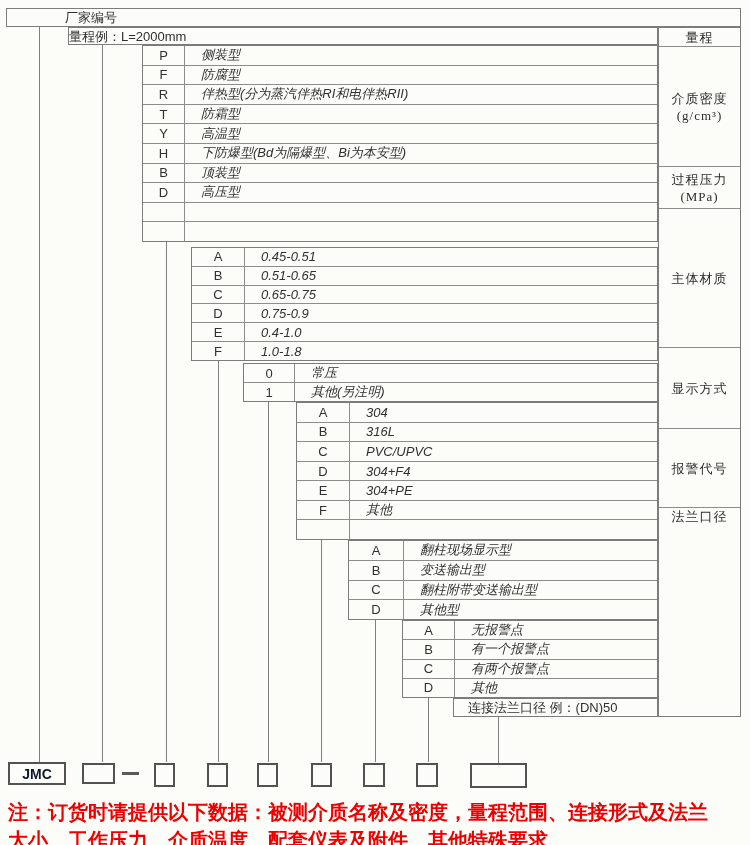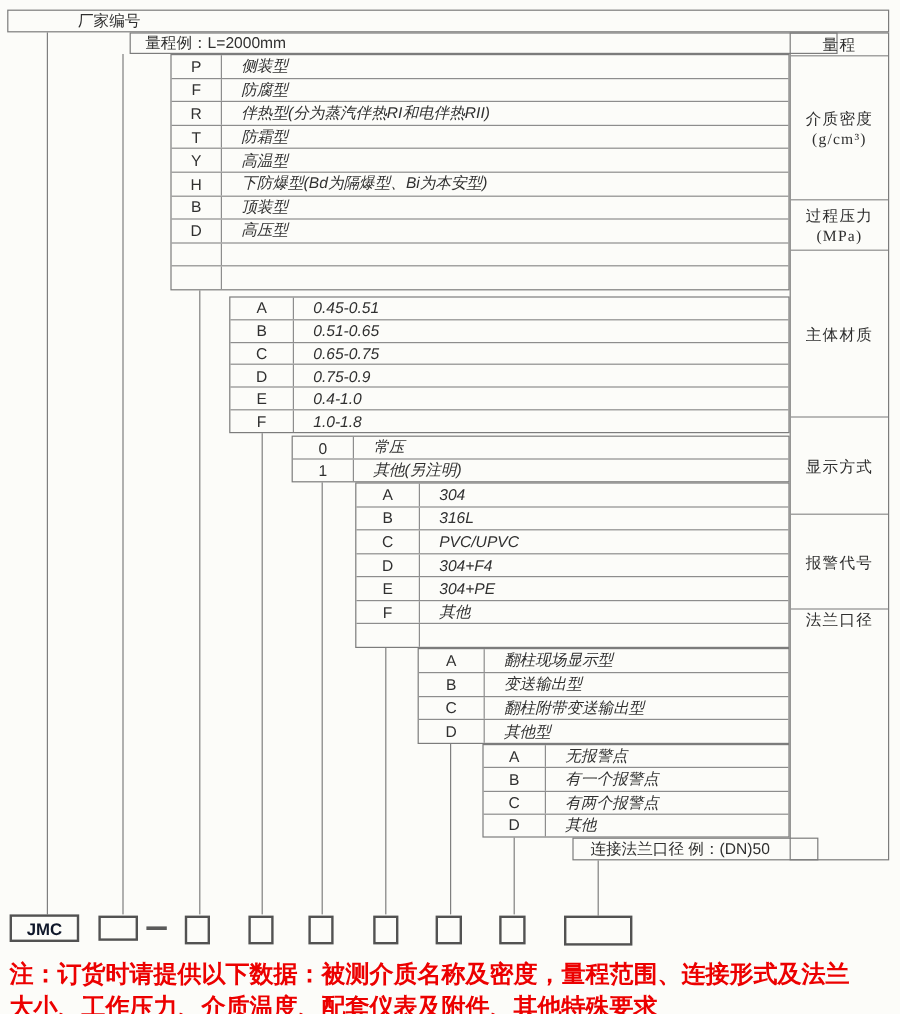--- a/index.html
+++ b/index.html
@@ -9,21 +9,21 @@
     font-family:"Liberation Sans","DejaVu Sans",sans-serif;
     color:#303030;
     position:relative;
     overflow:hidden;
   }
   .abs{position:absolute;box-sizing:border-box;}
   
   .topbox{
     border:1px solid #7c7c7c;
     font-size:13px;
-    display:flex;align-items:center;
+    display:flex;align-items:flex-start;
     background:transparent;
     white-space:nowrap;
   }
   
   .tbl{
     border:1px solid #7c7c7c;
     display:flex;flex-direction:column;
     background:transparent;
   }
   .tbl .row{
@@ -84,21 +84,21 @@
     white-space:nowrap;
   }
 </style>
 </head>
 <body>
 
 <div class="abs topbox" style="left:6px;top:8px;width:735px;height:19px;padding-left:58px;">
   <span>厂家编号</span>
 </div>
 
-<div class="abs topbox" style="left:68px;top:27px;width:590px;height:18px;padding-left:12px;margin-left:40px;">
+<div class="abs topbox" style="left:68px;top:27px;width:590px;height:18px;">
   <span>量程例：L=2000mm</span>
 </div>
 
 <div class="abs label-col" style="left:658px;top:27px;width:83px;height:690px;">
   <div class="label-cell" style="height:18px;">
     <span>量程</span>
   </div>
   <div class="label-cell" style="height:119px;">
     <span>介质密度</span>
     <span>(g/cm³)</span>
@@ -264,21 +264,21 @@
   <div class="row">
       <div class="code" style="width:51px;">C</div>
       <div class="desc">有两个报警点</div>
     </div>
   <div class="row">
       <div class="code" style="width:51px;">D</div>
       <div class="desc">其他</div>
     </div>
 </div>
 
-<div class="abs topbox" style="left:453px;top:698px;width:205px;height:19px;padding-left:14px;margin-left:24px;">
+<div class="abs topbox" style="left:453px;top:698px;width:205px;height:19px;padding-left:14px;">
   <span>连接法兰口径 例：(DN)50</span>
 </div>
 
 <div class="abs vline" style="left:39px;top:27px;height:735px;"></div>
 <div class="abs vline" style="left:102px;top:45px;height:717px;"></div>
 <div class="abs vline" style="left:166px;top:242px;height:520px;"></div>
 <div class="abs vline" style="left:218px;top:361px;height:401px;"></div>
 <div class="abs vline" style="left:268px;top:402px;height:360px;"></div>
 <div class="abs vline" style="left:321px;top:540px;height:222px;"></div>
 <div class="abs vline" style="left:375px;top:620px;height:142px;"></div>

